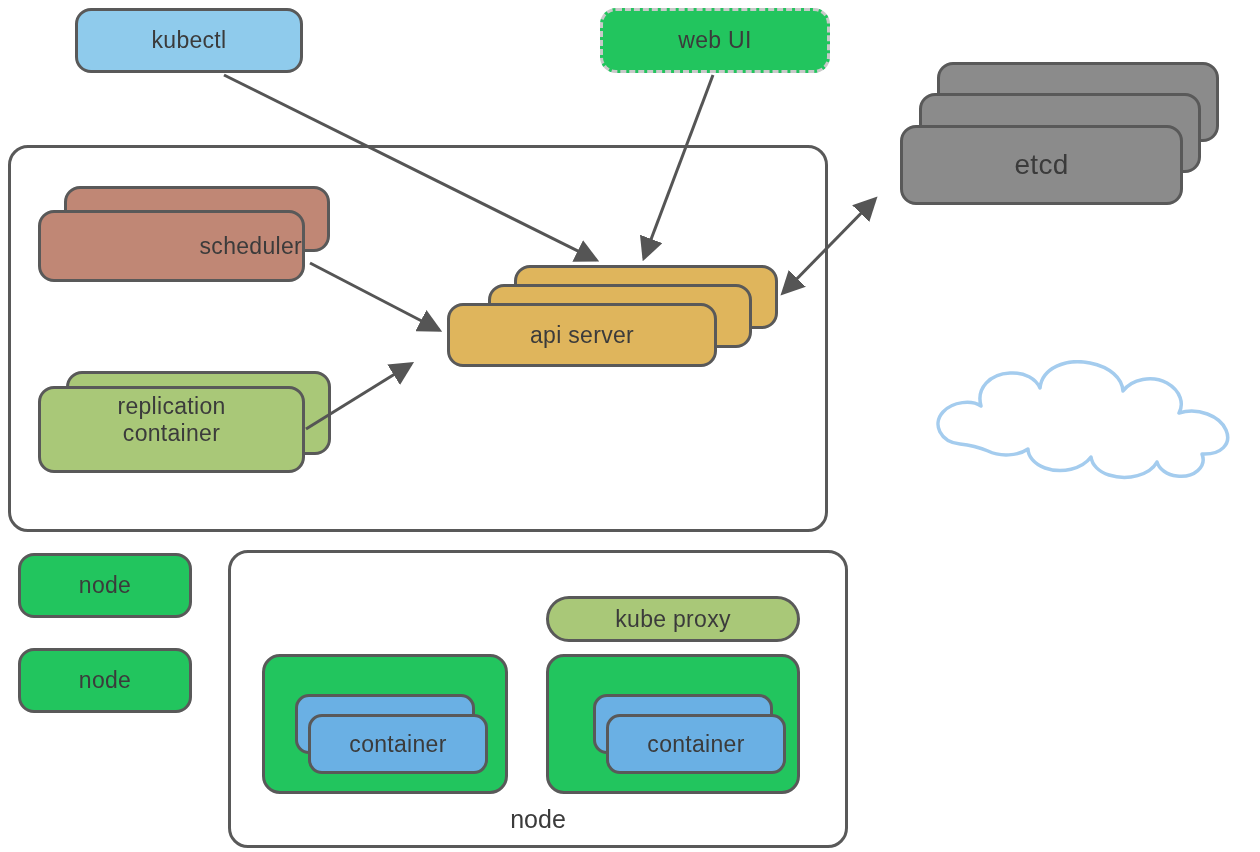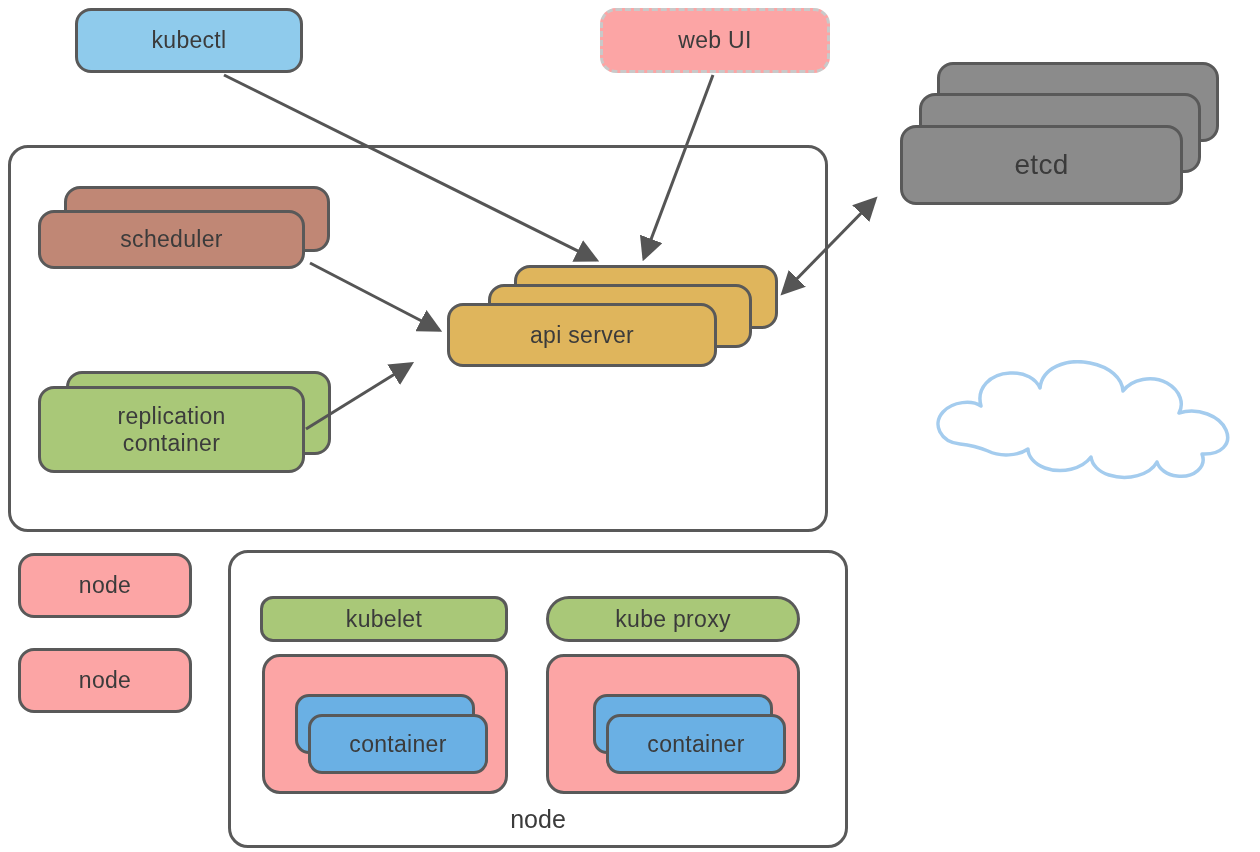--- a/index.html
+++ b/index.html
@@ -23,38 +23,38 @@
     background: #ffffff;
     font-family: "Liberation Sans", "DejaVu Sans", sans-serif;
     color: var(--text);
     overflow: hidden;
   }
   .box {
     position: absolute;
     box-sizing: border-box;
     border: 3px solid var(--border);
     border-radius: 16px;
-    background: #fca5a5;
+    background: #22c55e;
     display: flex;
     align-items: center;
     justify-content: center;
     font-size: 23px;
     letter-spacing: 0.3px;
   }
   .blue   { background: var(--blue); }
   .cblue  { background: var(--container-blue); }
   .green  { background: var(--green); }
   .gold   { background: var(--gold); }
   .brown  { background: var(--brown); }
   .gray   { background: var(--gray); }
   .dashed { border: 3px dashed var(--dashed-border); border-radius: 16px; }
   .frame  { border-radius: 20px; background: #ffffff; }
   .stack  { z-index: 1; }
   .stack.front { z-index: 2; }
-  .two-line { flex-direction: column; justify-content: center; padding: 4px 0; }
+  .two-line { flex-direction: column; justify-content: flex-start; padding: 4px 0; }
   .label-plain {
     position: absolute;
     font-size: 24px;
     text-align: center;
   }
   svg.overlay {
     position: absolute;
     left: 0; top: 0;
     width: 1260px; height: 852px;
     pointer-events: none;
@@ -78,21 +78,21 @@
 
   <div class="box gray stack" style="left:937px; top:62px; width:282px; height:80px;"></div>
   <div class="box gray stack" style="left:919px; top:93px; width:282px; height:80px;"></div>
   <div class="box gray stack front" style="left:900px; top:125px; width:283px; height:80px; font-size:28px;">
     <span>etcd</span>
   </div>
 
   <div class="box frame" style="left:8px; top:145px; width:820px; height:387px; z-index:0;"></div>
 
   <div class="box brown stack" style="left:64px; top:186px; width:266px; height:66px;"></div>
-  <div class="box brown stack front" style="left:38px; top:210px; width:267px; height:59px;">
+  <div class="box brown stack front" style="left:38px; top:210px; width:267px; height:72px;justify-content:flex-end;">
     <span>scheduler</span>
   </div>
 
   <div class="box green stack" style="left:66px; top:371px; width:265px; height:84px;"></div>
   <div class="box green stack front two-line" style="left:38px; top:386px; width:267px; height:87px;">
     <span>replication</span>
     <span>container</span>
   </div>
 
   <div class="box gold stack" style="left:514px; top:265px; width:264px; height:64px;"></div>
@@ -116,23 +116,20 @@
 
   <div class="box" style="left:18px; top:553px; width:174px; height:65px;">
     <span>node</span>
   </div>
   <div class="box" style="left:18px; top:648px; width:174px; height:65px;">
     <span>node</span>
   </div>
 
   <div class="box frame" style="left:228px; top:550px; width:620px; height:298px; z-index:0;"></div>
 
-  <div class="box green" style="left:260px; top:596px; width:248px; height:46px; border-radius:13px;">
-    <span>kubelet</span>
-  </div>
   <div class="box green" style="left:546px; top:596px; width:254px; height:46px; border-radius:23px;">
     <span>kube proxy</span>
   </div>
 
   <div class="box" style="left:262px; top:654px; width:246px; height:140px; border-radius:18px;"></div>
   <div class="box" style="left:546px; top:654px; width:254px; height:140px; border-radius:18px;"></div>
 
   <div class="box cblue stack" style="left:295px; top:694px; width:180px; height:60px; border-radius:14px;"></div>
   <div class="box cblue stack front" style="left:308px; top:714px; width:180px; height:60px; border-radius:14px;">
     <span>container</span>

